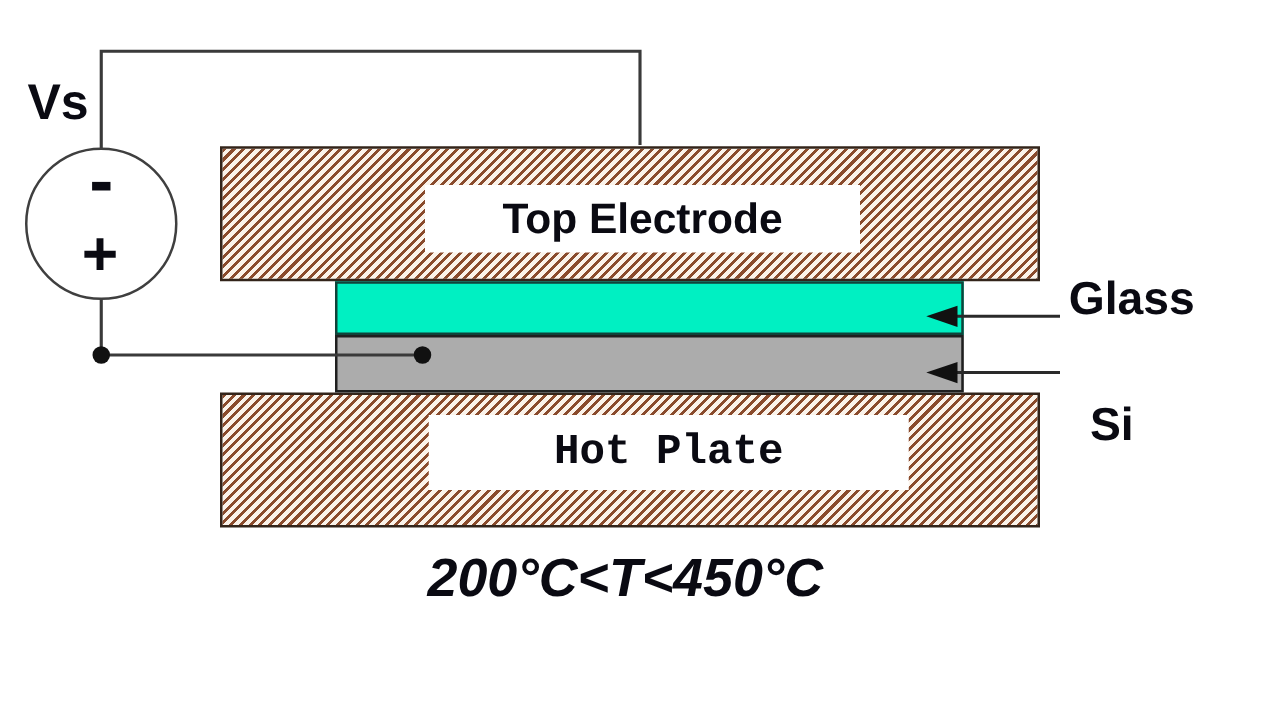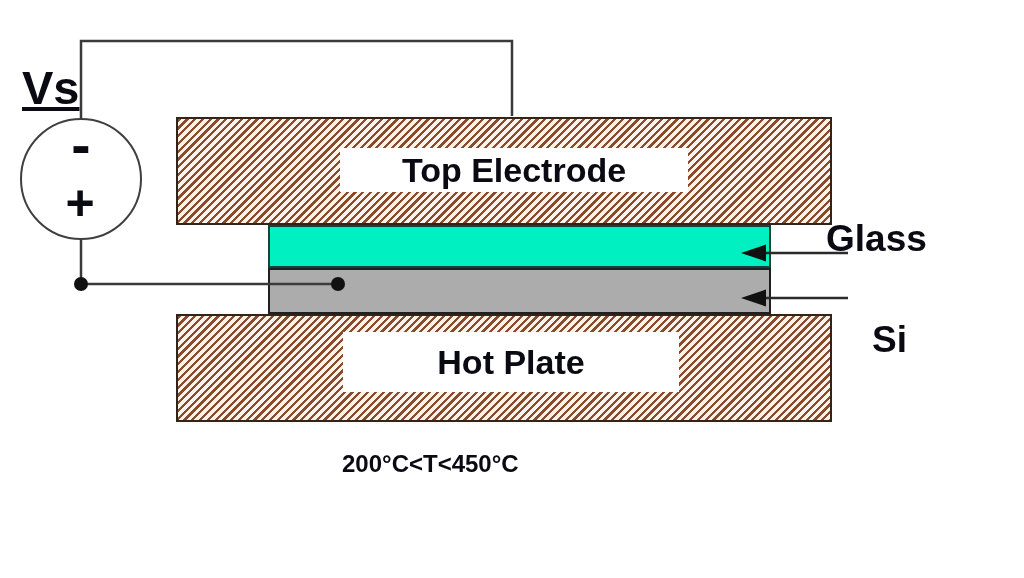--- a/index.html
+++ b/index.html
@@ -33,47 +33,47 @@
                  background: #00f0c2; border: 2px solid #11433a; }
   #si-layer    { left: 268px; top: 268px; width: 503px; height: 46px;
                  background: #acacac; border: 2px solid #1f1f1f; }
 
   
   .plate-label-box {
     position: absolute;
     background: #ffffff;
     display: flex; align-items: center; justify-content: center;
   }
-  #top-electrode-box { left: 340px; top: 148px; width: 348px; height: 44px; text-align: right; }
-  #hot-plate-box     { left: 343px; top: 332px; width: 336px; height: 60px; }
+  #top-electrode-box { left: 340px; top: 148px; width: 348px; height: 54px; text-align: right; }
+  #hot-plate-box     { left: 343px; top: 332px; width: 384px; height: 60px; font-family: Liberation Mono, monospace; }
   .plate-label { font-size: 34px; font-weight: bold; color: #0a0a12; white-space: nowrap; }
 
   
   .side-label { position: absolute; font-size: 37px; font-weight: bold; color: #0a0a12; white-space: nowrap; }
-  #glass-label { left: 826px; top: 218px; }
+  #glass-label { left: 855px; top: 218px; }
   #si-label    { left: 872px; top: 275px; margin-top: 44px; }
 
   
   #vs-label {
     position: absolute; left: 22px; top: 60px;
-    font-size: 47px; font-weight: bold; color: #0a0a12; text-decoration: underline;
+    font-size: 40px; font-weight: bold; color: #0a0a12;
   }
   .terminal {
     position: absolute; z-index: 20;
     display: flex; align-items: center; justify-content: center;
     color: #0a0a12; font-weight: bold;
   }
   #minus-terminal { left: 61px; top: 114px; width: 40px; height: 60px; font-size: 58px; }
   #plus-terminal  { left: 58px; top: 174px; width: 44px; height: 58px; font-size: 50px; }
 
   
   #conditions {
     position: absolute; left: 342px; top: 442px;
-    font-size: 24px; font-weight: bold; color: #0a0a12;
-    line-height: 43px; white-space: nowrap;
+    font-size: 43px; font-weight: bold; color: #0a0a12;
+    line-height: 43px; white-space: nowrap; font-style: italic;
   }
 
   #wires-svg { position: absolute; left: 0; top: 0; z-index: 10; }
 </style>
 </head>
 <body>
 
 <div class="stage">
 
   <div class="hatch-plate" id="top-electrode"></div>

